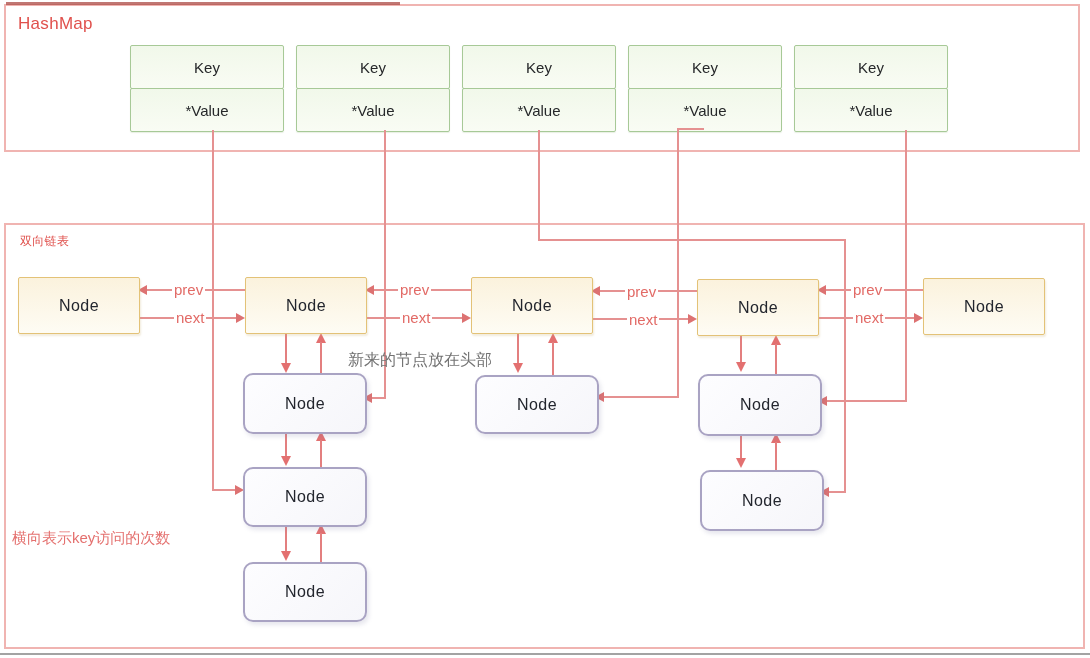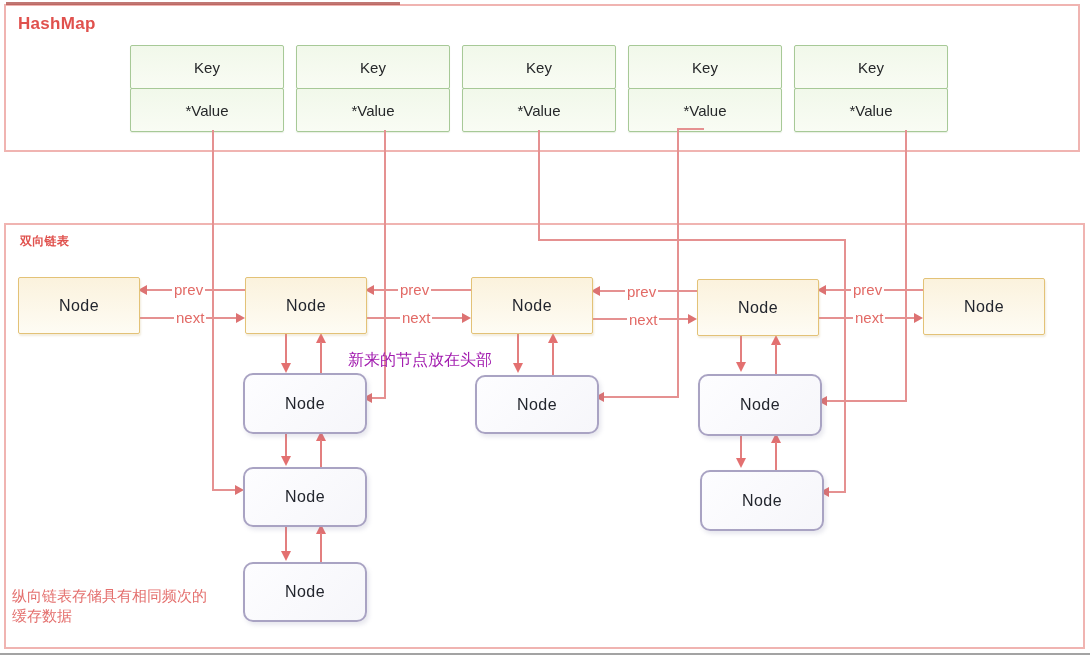--- a/index.html
+++ b/index.html
@@ -1,21 +1,21 @@
 <!DOCTYPE html>
 <html><head>
 <meta charset="utf-8">
 <style>
   html,body{margin:0;padding:0;background:#ffffff;}
   #canvas{position:relative;width:1090px;height:658px;background:#ffffff;overflow:hidden;
           font-family:"Liberation Sans","DejaVu Sans",sans-serif;}
   .abs{position:absolute;}
   
   .panel{position:absolute;border:2px solid #f0b4b1;background:transparent;}
-  .panel-title{position:absolute;font-weight:bold;font-size:17px;color:#e0514d;letter-spacing:.3px;}
+  .panel-title{position:absolute;font-weight:normal;font-size:17px;color:#e0514d;letter-spacing:.3px;}
   
   .gcell{position:absolute;width:152px;height:42px;border:1px solid #a7c997;
          background:linear-gradient(180deg,#f1f8ea,#f9fcf4);border-radius:2px;
          display:flex;align-items:center;justify-content:center;
          font-size:15px;color:#26282a;box-shadow:0 1px 1px rgba(160,190,140,.25);}
   
   .ynode{position:absolute;width:120px;height:55px;border:1px solid #e3c277;
          background:linear-gradient(180deg,#fbf2dd,#fefcf4);border-radius:2px;
          display:flex;align-items:center;justify-content:center;
          font-size:16px;color:#23262e;letter-spacing:.5px;
@@ -29,21 +29,21 @@
   
   .ln{position:absolute;background:#e59191;}
   .ln2{position:absolute;background:#e37f7f;}
   
   .ah-l{position:absolute;width:0;height:0;border-top:5px solid transparent;border-bottom:5px solid transparent;border-right:9px solid #dd7272;}
   .ah-r{position:absolute;width:0;height:0;border-top:5px solid transparent;border-bottom:5px solid transparent;border-left:9px solid #dd7272;}
   .ah-d{position:absolute;width:0;height:0;border-left:5px solid transparent;border-right:5px solid transparent;border-top:10px solid #e37070;}
   .ah-u{position:absolute;width:0;height:0;border-left:5px solid transparent;border-right:5px solid transparent;border-bottom:10px solid #e37070;}
   .pnlabel{position:absolute;font-size:15px;color:#e26a66;background:#fff;padding:0 2px;line-height:15px;}
   .note-red{position:absolute;font-size:15px;color:#e4706e;white-space:pre-line;line-height:20px;}
-  .note-green{position:absolute;font-size:16px;color:#a21caf;}
+  .note-green{position:absolute;font-size:16px;color:#737373;}
   .divider{position:absolute;background:#a3a3a3;}
 </style>
 </head>
 <body>
 
 <div id="canvas">
 
   <div class="panel" style="left:4px;top:4px;width:1072px;height:144px;"></div>
   <div class="abs" style="left:6px;top:2px;width:394px;height:3px;background:#b05550;opacity:.8;"></div>
   <div class="panel-title" style="left:18px;top:14px;">HashMap</div>
@@ -178,18 +178,17 @@
   <div class="ynode" style="left:923px;top:278px;">Node</div>
 
   <div class="pnode" style="left:243px;top:373px;">Node</div>
   <div class="pnode" style="left:243px;top:467px;height:56px;">Node</div>
   <div class="pnode" style="left:243px;top:562px;height:56px;">Node</div>
   <div class="pnode" style="left:475px;top:375px;height:55px;">Node</div>
   <div class="pnode" style="left:698px;top:374px;height:58px;">Node</div>
   <div class="pnode" style="left:700px;top:470px;">Node</div>
 
   <div class="note-green" style="left:348px;top:350px;">新来的节点放在头部</div>
-  <div class="note-red" style="left:12px;top:586px;width:240px;">纵向链表存储具有相同频次的
-缓存数据</div>
+  <div class="note-red" style="left:12px;top:528px;">横向表示key访问的次数</div>
 
   <div class="divider" style="left:0;top:653px;width:1090px;height:2px;"></div>
 
 </div>
 
 </body></html>

